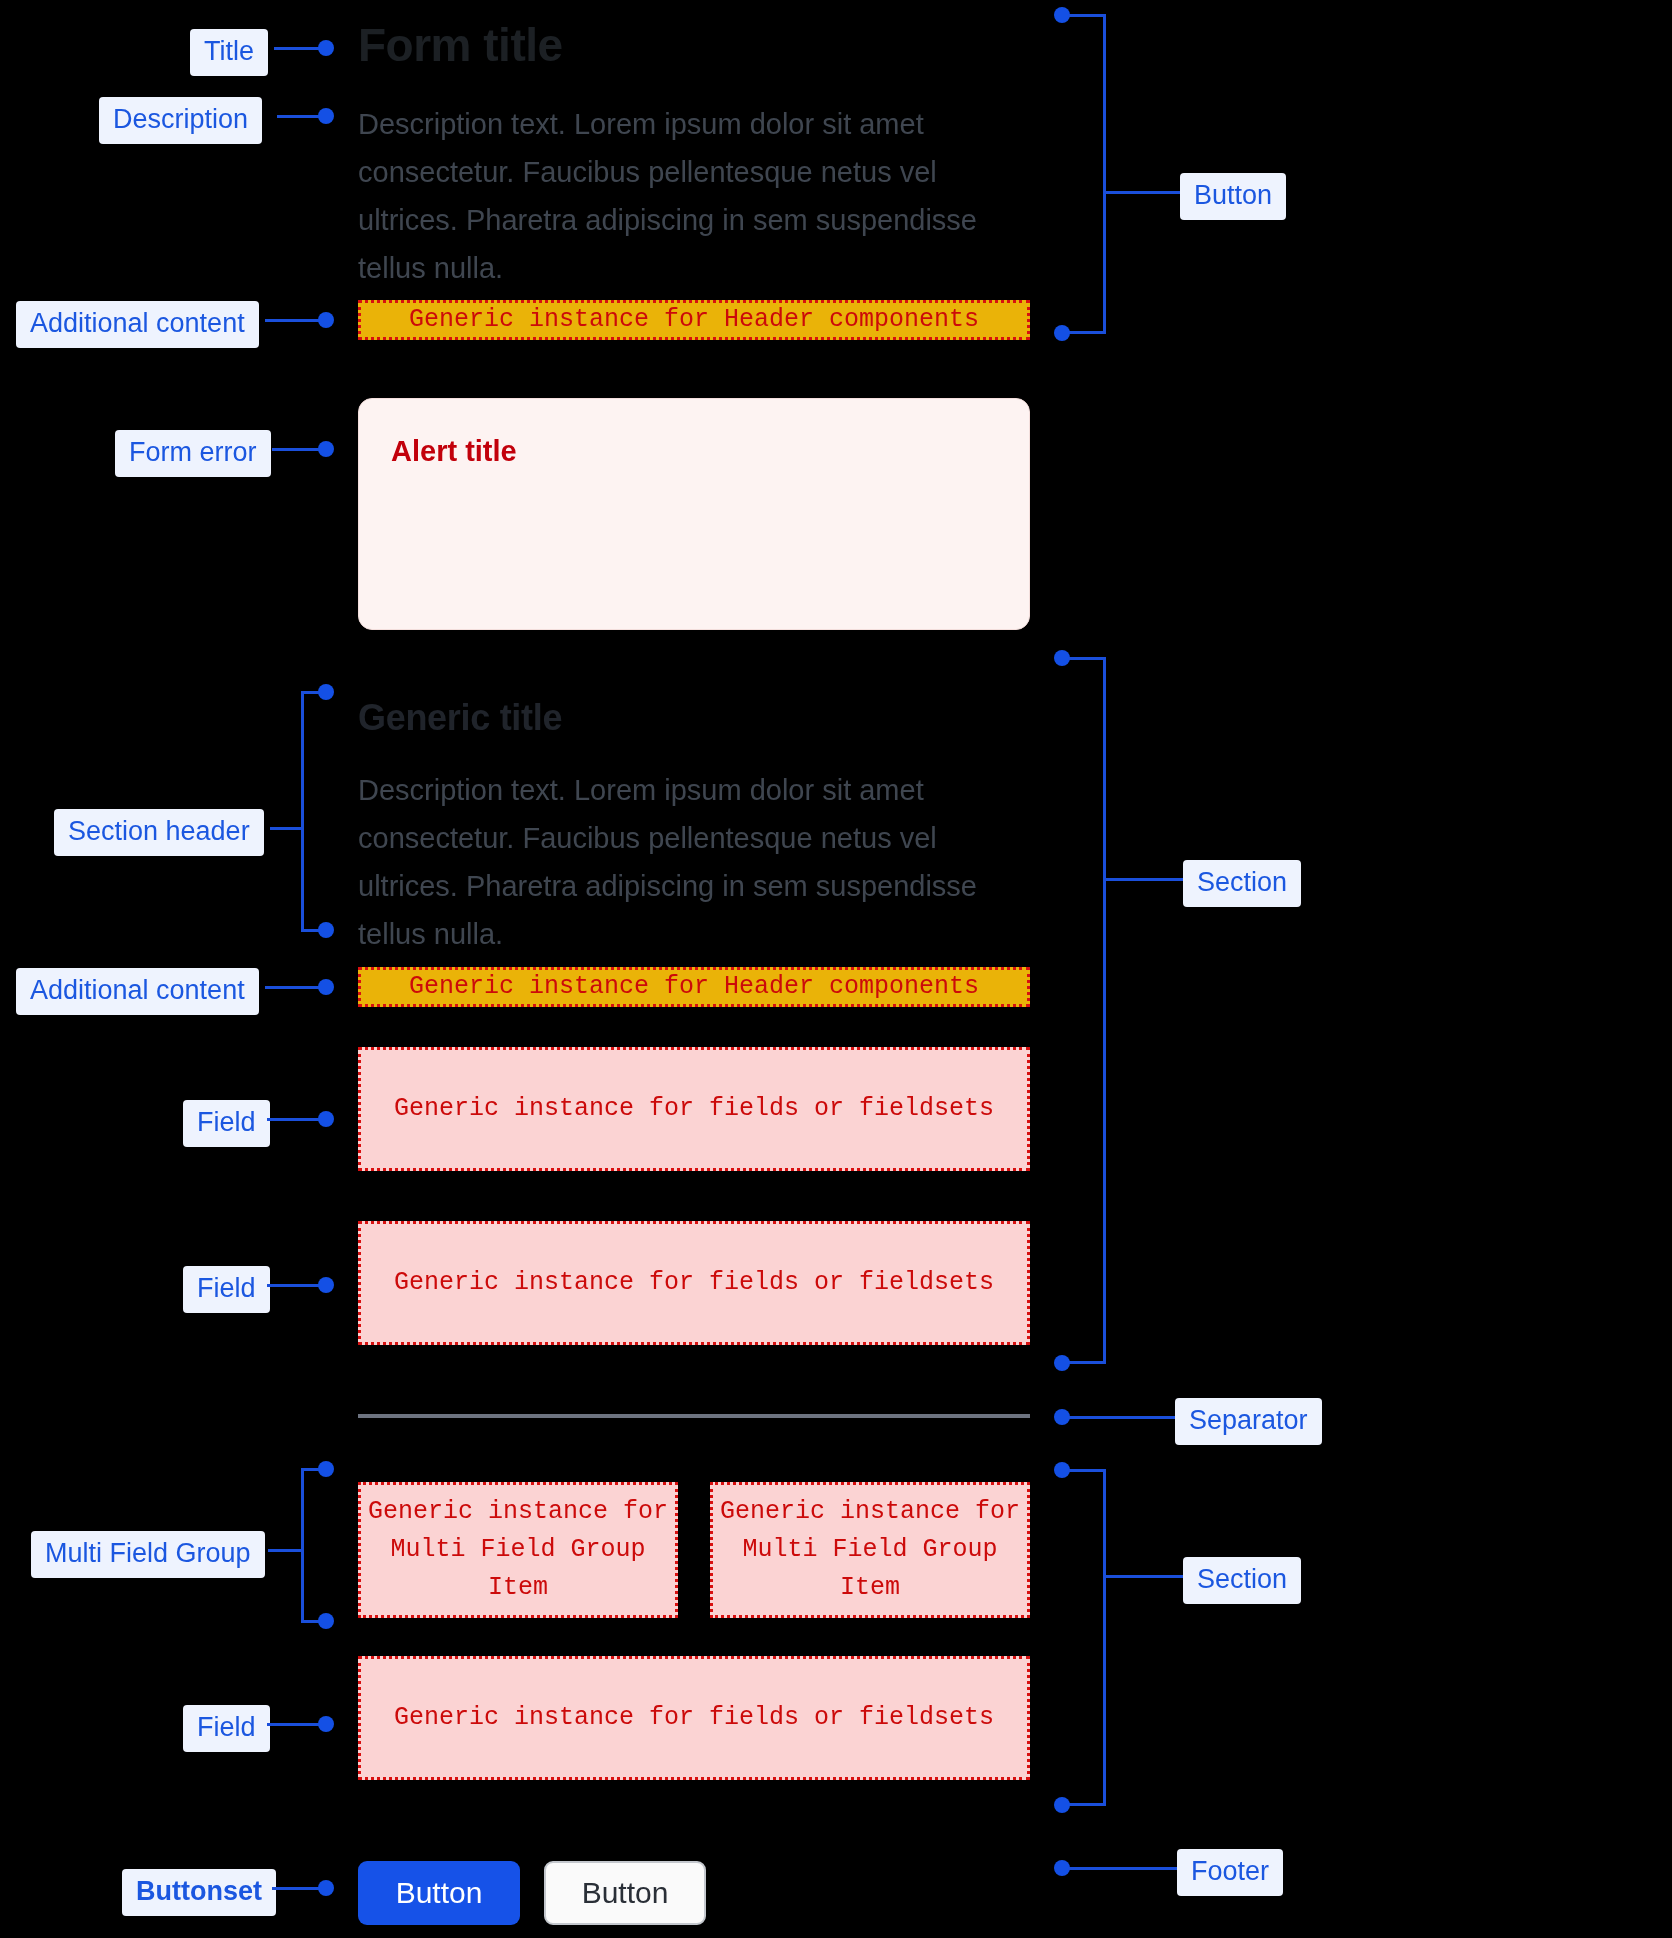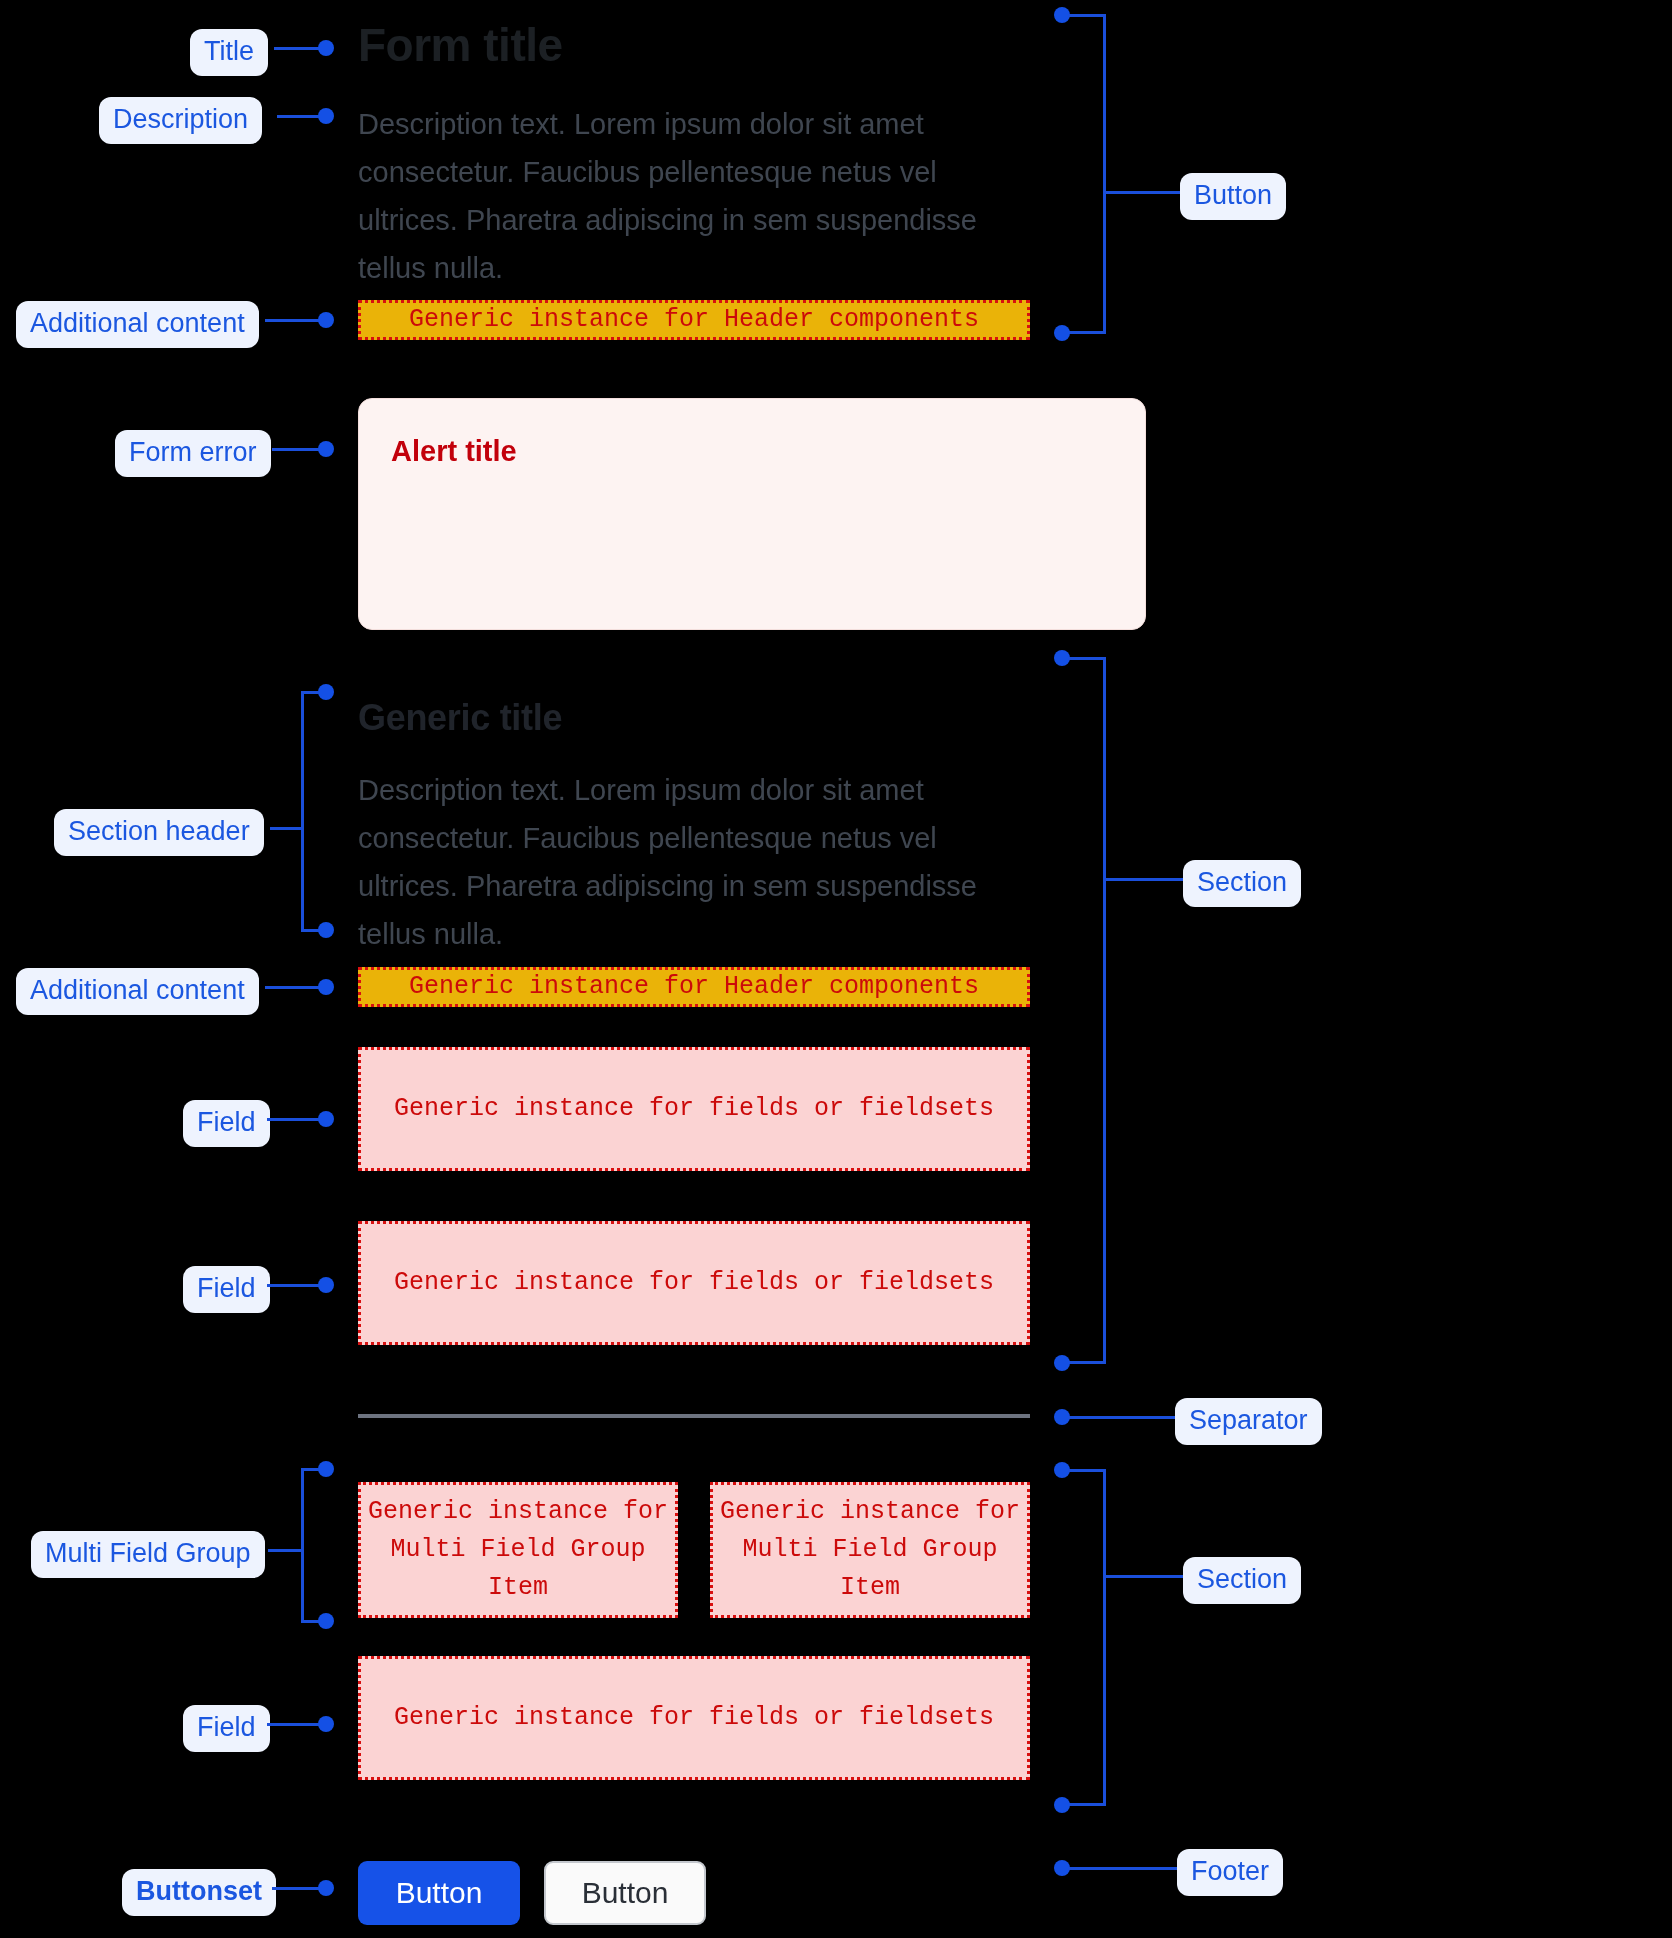--- a/index.html
+++ b/index.html
@@ -17,21 +17,21 @@
   }
 
   
   .anno-label {
     position: absolute;
     background: #EEF3FE;
     color: #1B57E0;
     font-size: 27px;
     line-height: 1;
     padding: 9px 14px 11px 14px;
-    border-radius: 12px;
+    border-radius: 4px;
     white-space: nowrap;
     font-family: "Liberation Sans", sans-serif;
   }
 
   
   .c-line-h {
     position: absolute;
     height: 3px;
     background: #1A4FDB;
   }
@@ -103,21 +103,21 @@
   .generic-thin {
     background: #eab308;
     border: 3px dotted #D81010;
   }
 
   
   .alert {
     position: absolute;
     left: 358px;
     top: 398px;
-    width: 788px;
+    width: 672px;
     height: 232px;
     background: #FDF3F2;
     border: 1px solid #F3DEDC;
     border-radius: 14px;
     padding: 36px 32px;
   }
   .alert-title {
     color: #C2000B;
     font-size: 29px;
     font-weight: bold;

